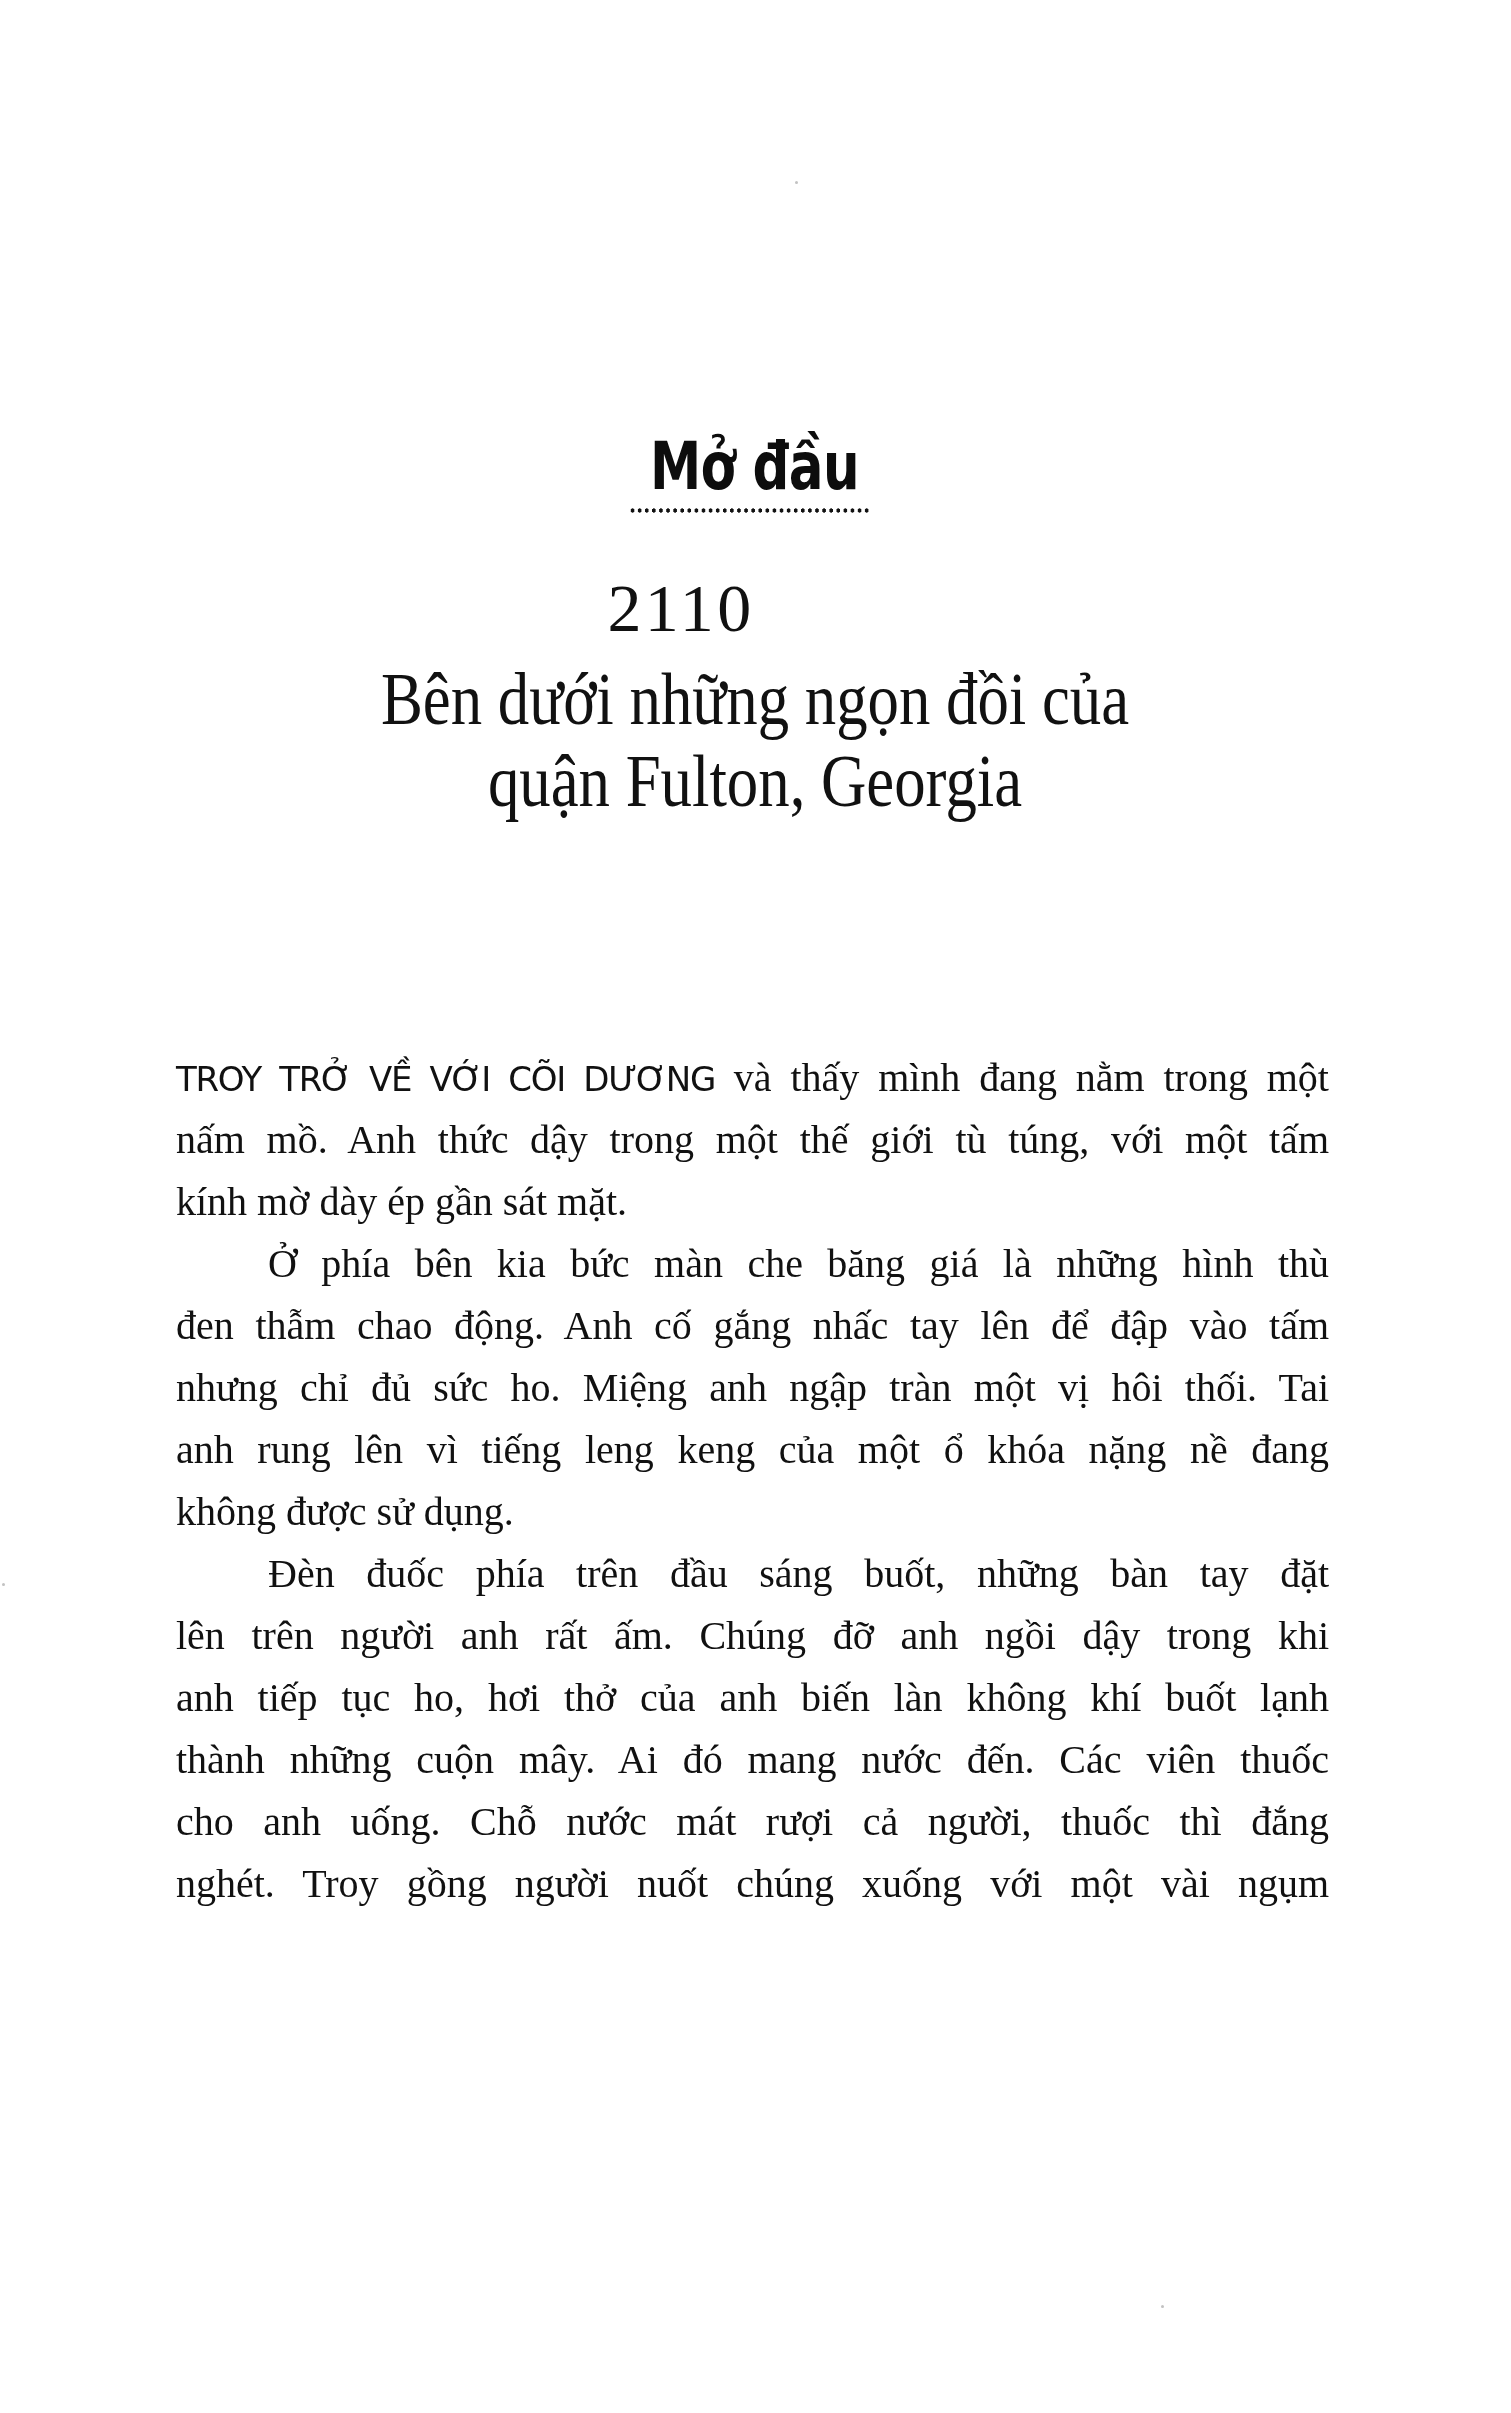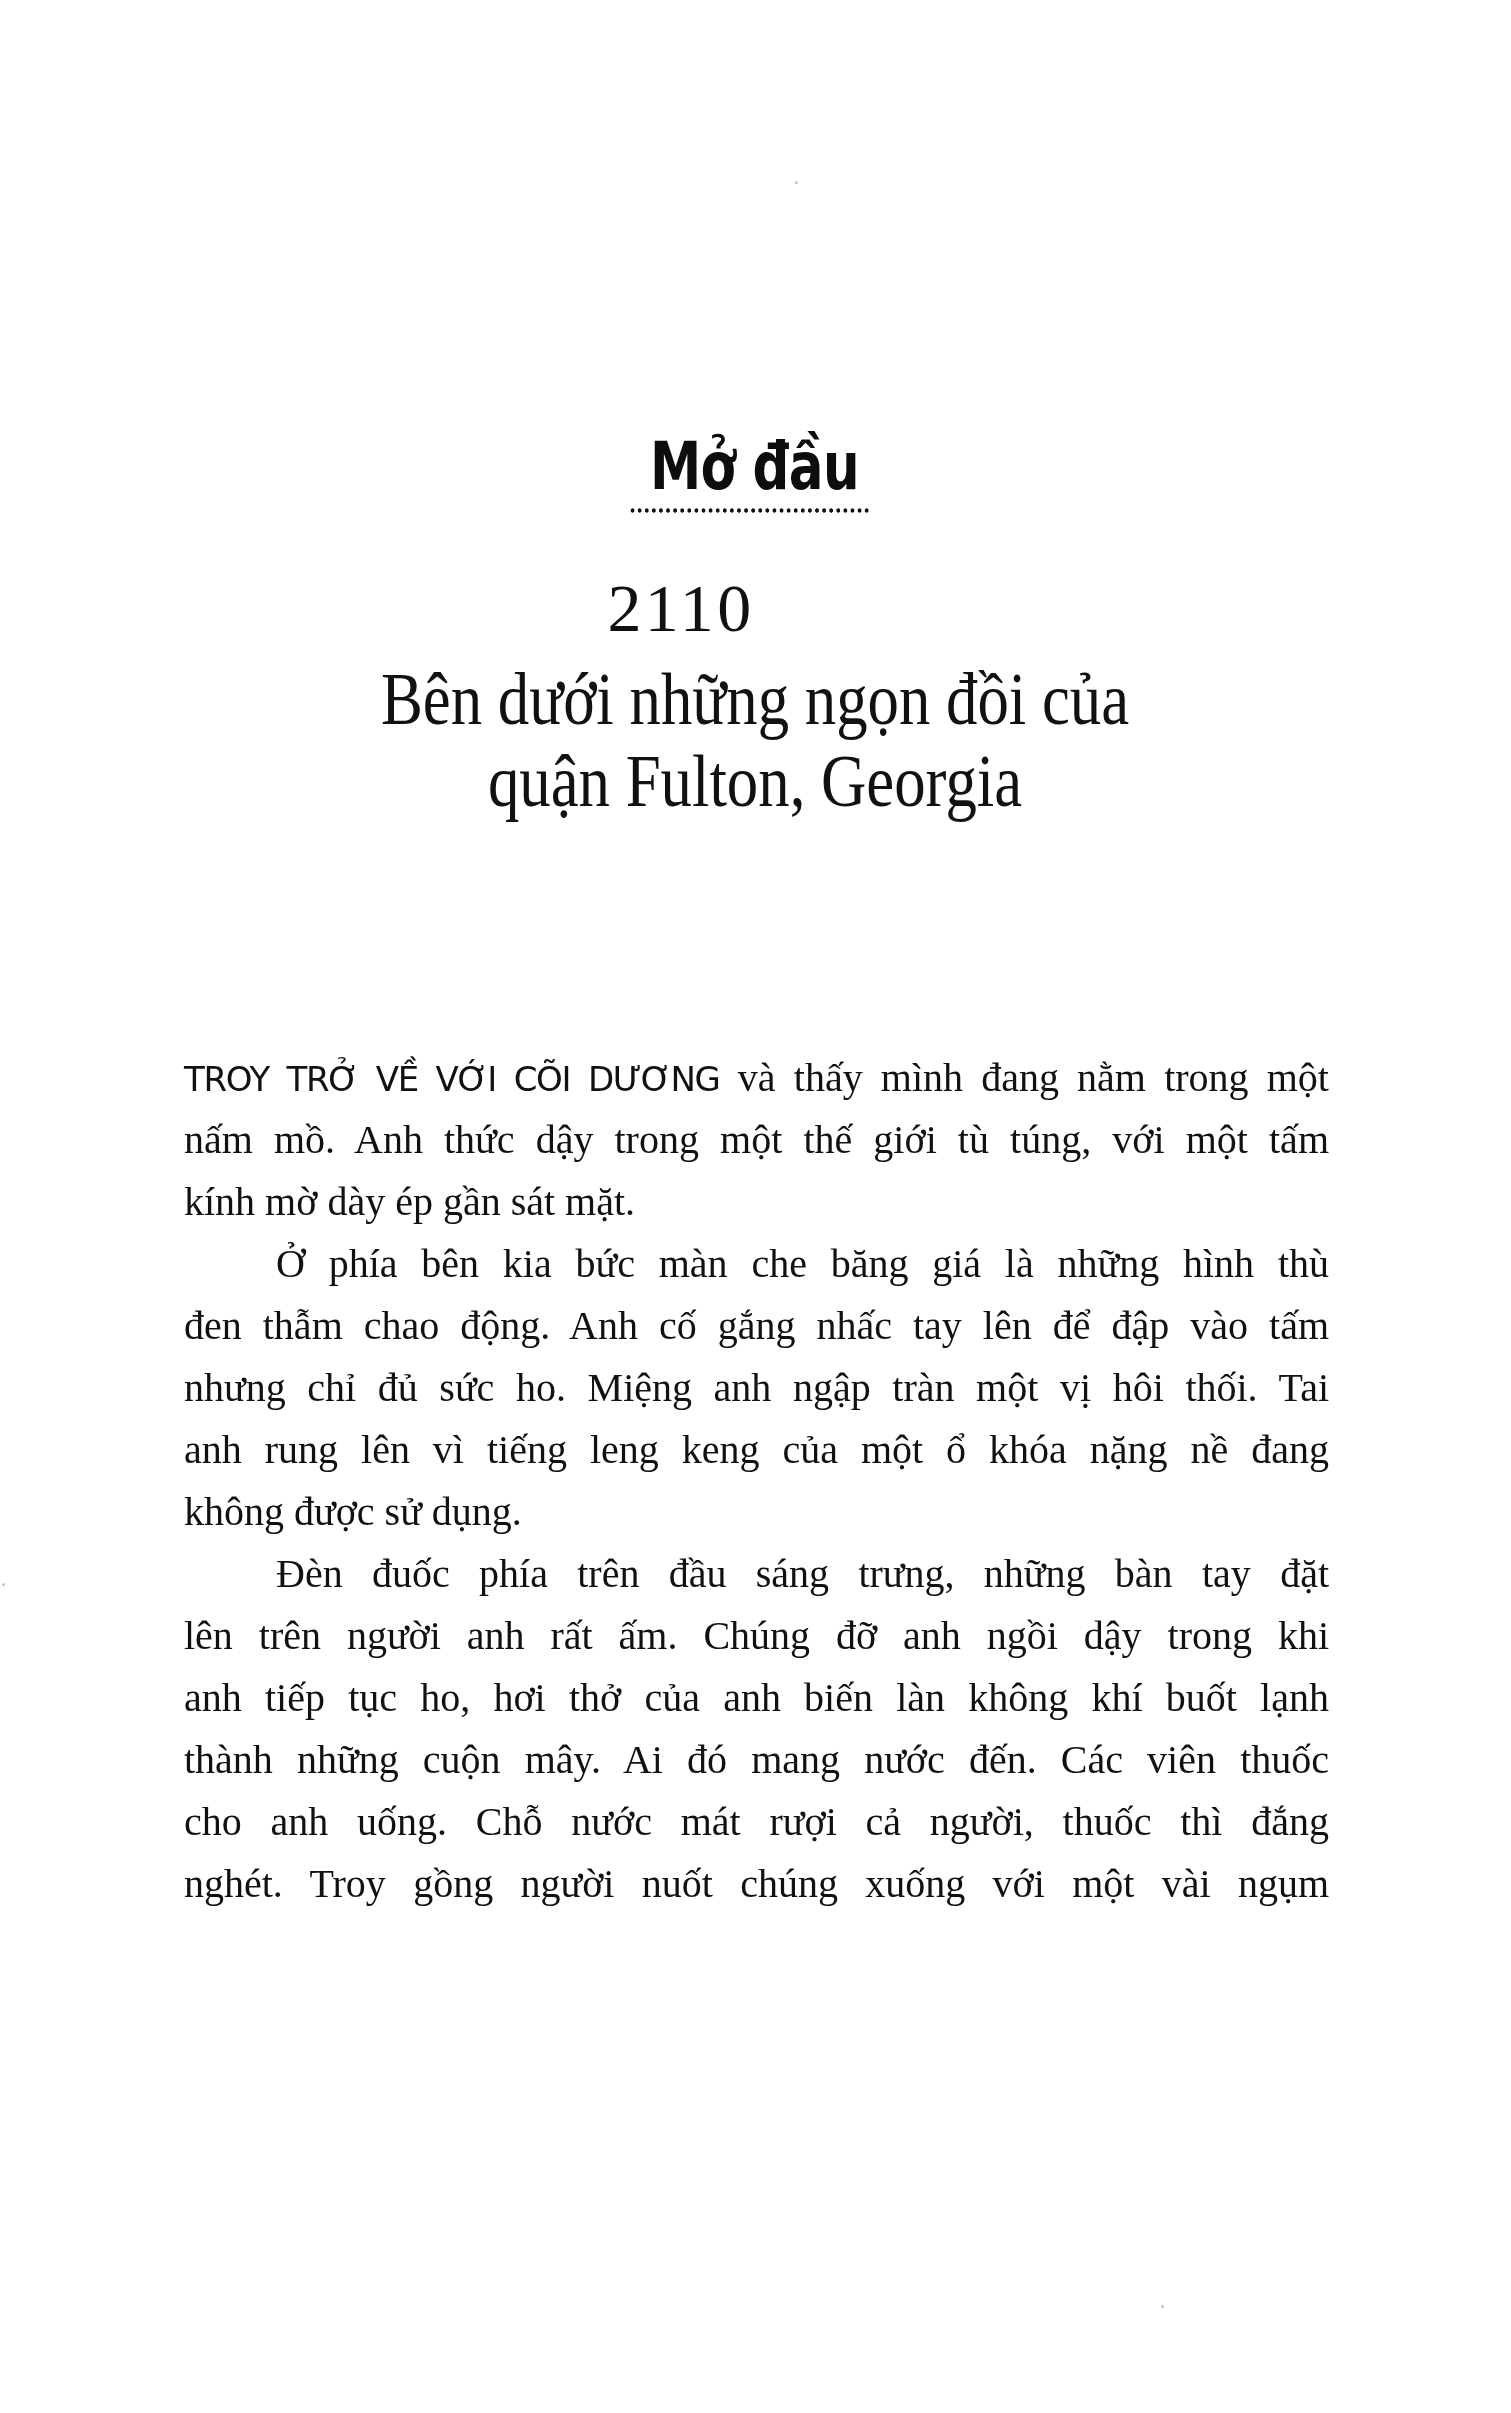--- a/index.html
+++ b/index.html
@@ -80,21 +80,20 @@
     font-size: 40px;
     color: #111;
   }
   .line {
     height: 62px;
     line-height: 62px;
     white-space: nowrap;
     text-align: justify;
     text-align-last: justify;
     overflow: visible;
-    margin-left: 8px;
   }
   .line.last {
     text-align-last: left;
   }
   .line.indent {
     padding-left: 92px;
   }
   .lead-caps {
     font-family: "DejaVu Sans", sans-serif;
     font-size: 34px;
@@ -126,20 +125,20 @@
     </div>
   <div class="line">nấm mồ. Anh thức dậy trong một thế giới tù túng, với một tấm</div>
   <div class="line last">kính mờ dày ép gần sát mặt.</div>
 
   <div class="line indent">Ở phía bên kia bức màn che băng giá là những hình thù</div>
   <div class="line">đen thẫm chao động. Anh cố gắng nhấc tay lên để đập vào tấm</div>
   <div class="line">nhưng chỉ đủ sức ho. Miệng anh ngập tràn một vị hôi thối. Tai</div>
   <div class="line">anh rung lên vì tiếng leng keng của một ổ khóa nặng nề đang</div>
   <div class="line last">không được sử dụng.</div>
 
-  <div class="line indent">Đèn đuốc phía trên đầu sáng trưng, những bàn tay đặt</div>
+  <div class="line indent">Đèn đuốc phía trên đầu sáng buốt, những bàn tay đặt</div>
   <div class="line">lên trên người anh rất ấm. Chúng đỡ anh ngồi dậy trong khi</div>
   <div class="line">anh tiếp tục ho, hơi thở của anh biến làn không khí buốt lạnh</div>
   <div class="line">thành những cuộn mây. Ai đó mang nước đến. Các viên thuốc</div>
   <div class="line">cho anh uống. Chỗ nước mát rượi cả người, thuốc thì đắng</div>
   <div class="line">nghét. Troy gồng người nuốt chúng xuống với một vài ngụm</div>
 </div>
 
 
 </body></html>

